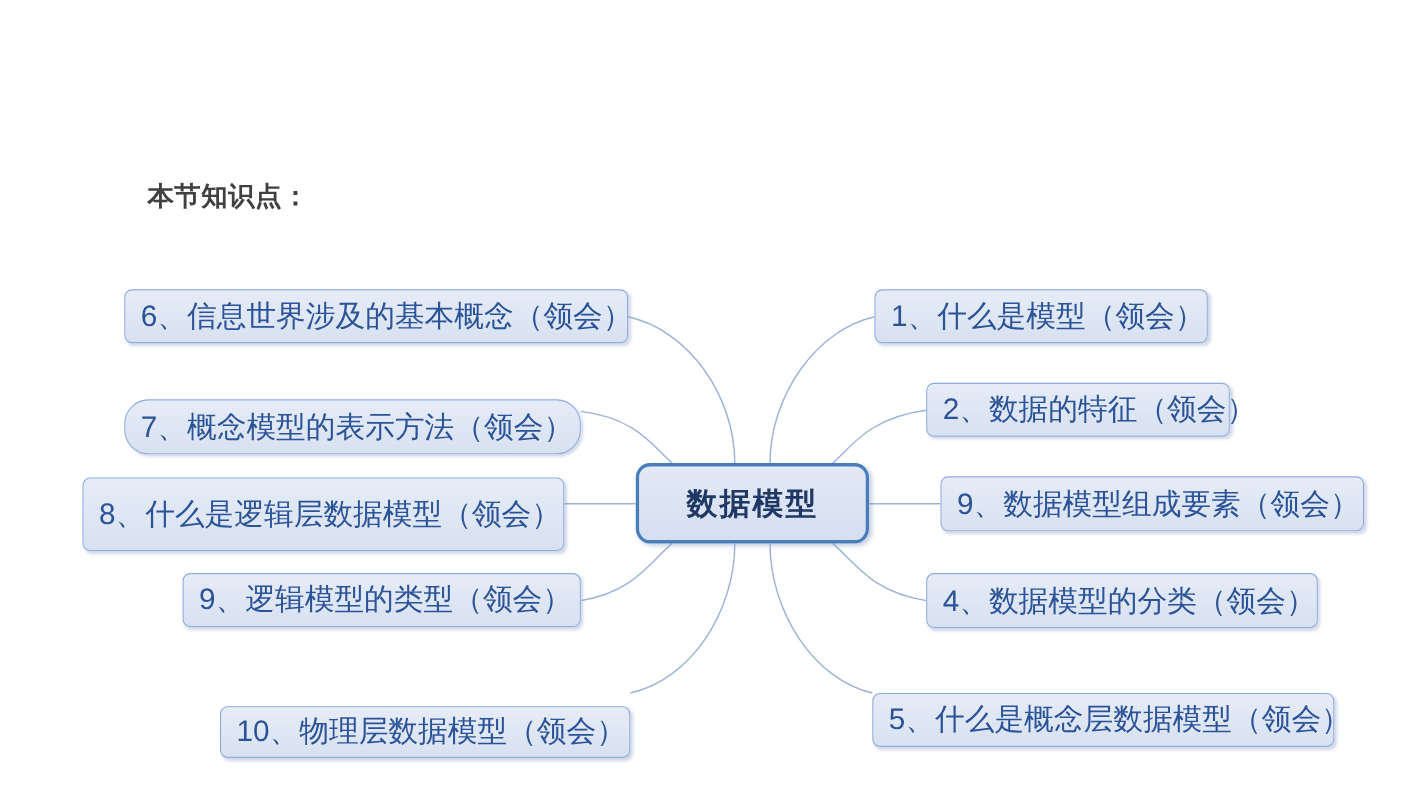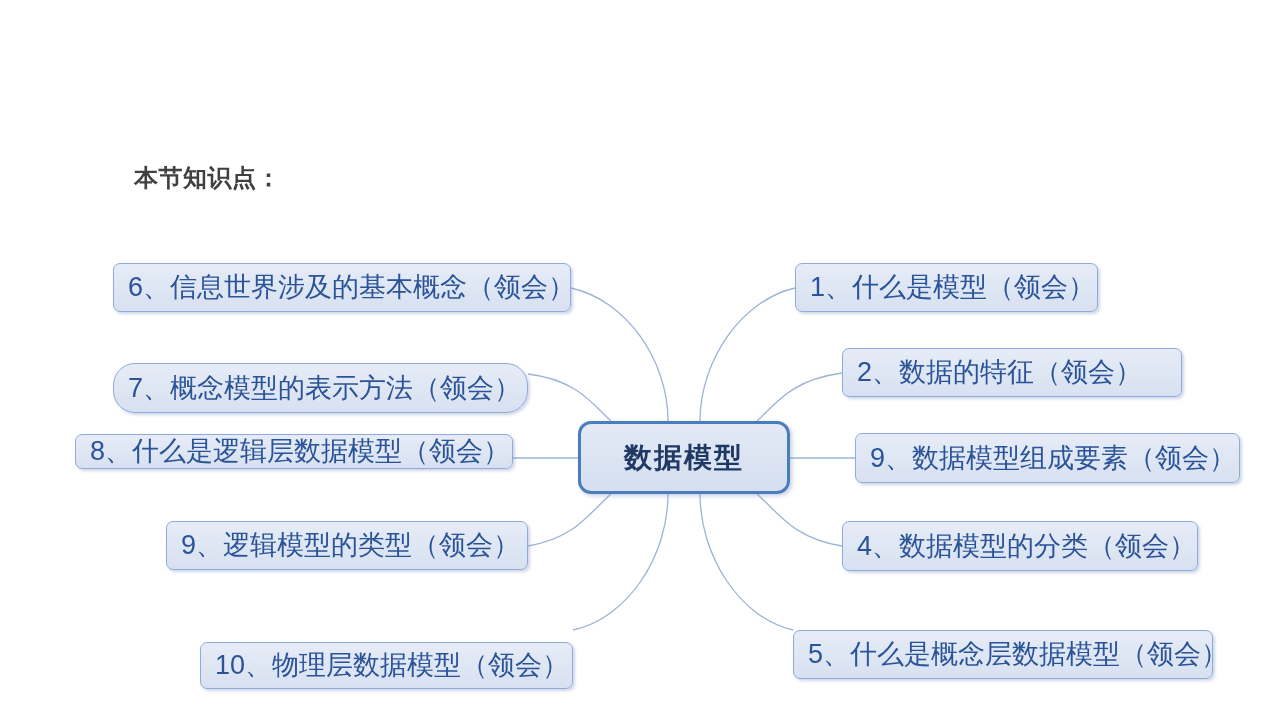--- a/index.html
+++ b/index.html
@@ -114,24 +114,24 @@
       <path d="M 668 421 C 668 360, 626 300, 571 288" class="connector"></path>
       <path d="M 611 421 C 593 405, 578 380, 528 374" class="connector"></path>
       <path d="M 578 458 L 513 458" class="connector"></path>
       <path d="M 611 494 C 590 512, 576 538, 528 546" class="connector"></path>
       <path d="M 668 494 C 668 556, 628 618, 573 630" class="connector"></path>
     </svg>
 
   <div id="node-layer">
       <div class="node-root" style="left: 578px; top: 421px; width: 212px; height: 73px;">数据模型</div>
       <div class="node right" style="left: 795px; top: 263px; width: 303px; height: 49px;">1、什么是模型（领会）</div>
-      <div class="node right" style="left: 842px; top: 348px; width: 340px; height: 49px;">2、数据的特征（领会）</div>
+      <div class="node right" style="left: 842px; top: 348px; width: 276px; height: 49px;">2、数据的特征（领会）</div>
       <div class="node right" style="left: 855px; top: 433px; width: 385px; height: 50px;">9、数据模型组成要素（领会）</div>
       <div class="node right" style="left: 842px; top: 521px; width: 356px; height: 50px;">4、数据模型的分类（领会）</div>
       <div class="node right" style="left: 793px; top: 606px; width: 420px; height: 49px; margin-top: 24px;">5、什么是概念层数据模型（领会）</div>
       <div class="node left" style="left: 113px; top: 263px; width: 458px; height: 49px;">6、信息世界涉及的基本概念（领会）</div>
       <div class="node left" style="left: 113px; top: 363px; width: 415px; height: 50px; border-radius: 22px;">7、概念模型的表示方法（领会）</div>
-      <div class="node left" style="left: 75px; top: 434px; width: 438px; height: 35px; text-align: center;">8、什么是逻辑层数据模型（领会）</div>
+      <div class="node left" style="left: 75px; top: 434px; width: 438px; height: 67px; text-align: center;">8、什么是逻辑层数据模型（领会）</div>
       <div class="node left" style="left: 166px; top: 521px; width: 362px; height: 49px;">9、逻辑模型的类型（领会）</div>
       <div class="node left" style="left: 200px; top: 606px; width: 373px; height: 47px; margin-top: 36px;">10、物理层数据模型（领会）</div>
     </div>
 
 </div>
 
 </body></html>

